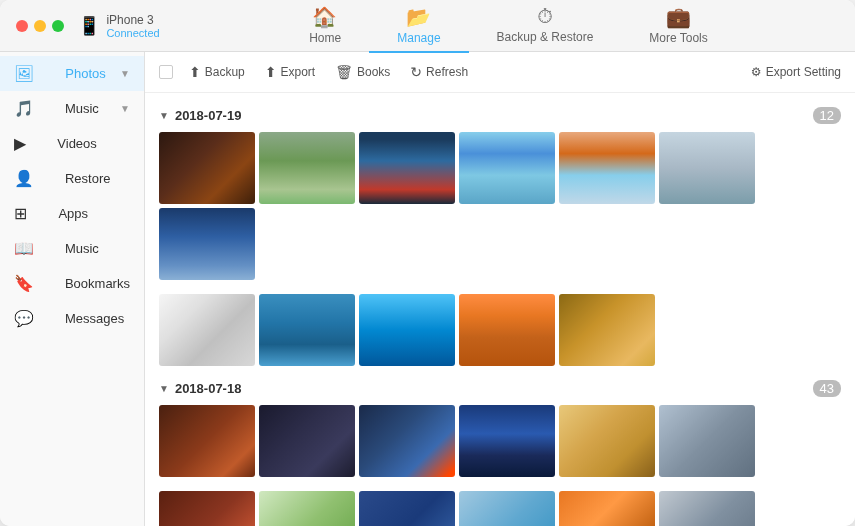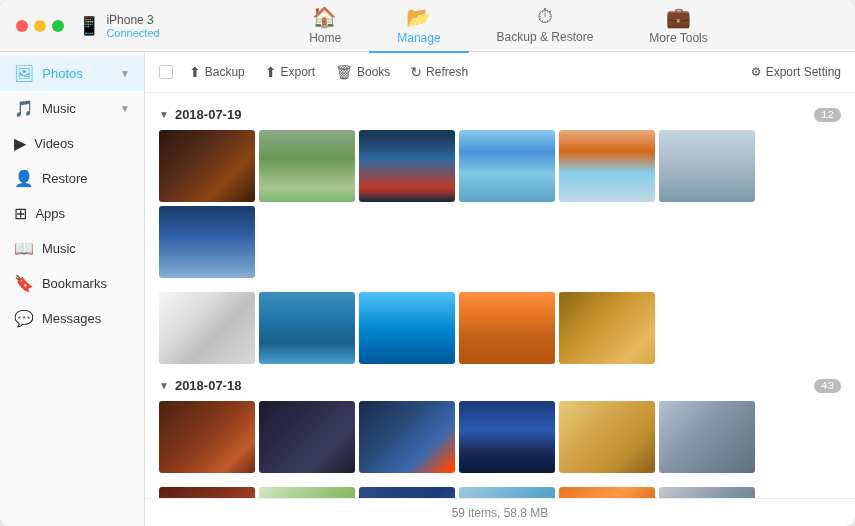--- a/index.html
+++ b/index.html
@@ -99,21 +99,21 @@
       padding: 8px 14px;
       cursor: pointer;
       font-size: 13px;
       color: #333;
     }
     .sidebar-item.active {
       background: #e8f4fd;
       color: #3db0f5;
     }
     .sidebar-item .si-icon { font-size: 16px; }
-    .sidebar-item .si-label { flex: 1; }
+    .sidebar-item .si-label { flex: 1; margin-left: 23px; }
     .sidebar-item .si-arrow { font-size: 10px; color: #999; }
 
     
     .content {
       flex: 1;
       display: flex;
       flex-direction: column;
       overflow: hidden;
       background: #fff;
     }
@@ -172,24 +172,23 @@
     }
     .section-date {
       font-size: 13px;
       font-weight: 600;
       color: #333;
     }
     .section-count {
       margin-left: auto;
       background: #bbb;
       color: #fff;
-      font-size: 11px;
+      font-size: 13px;
       border-radius: 8px;
       padding: 1px 7px;
-      font-family: Liberation Mono, monospace;
     }
     .chevron-down { font-size: 10px; color: #666; }
 
     
     .photo-grid {
       display: flex;
       gap: 4px;
       margin-bottom: 14px;
       flex-wrap: wrap;
     }
@@ -383,17 +382,14 @@
         <div class="photo-thumb pt-19"></div>
         <div class="photo-thumb pt-20"></div>
         <div class="photo-thumb pt-21"></div>
         <div class="photo-thumb pt-22"></div>
         <div class="photo-thumb pt-23"></div>
         <div class="photo-thumb pt-24"></div>
       </div>
 
     </div>
 
-    <div class="status-bar">
-      <span>59 items, 58.8 MB</span>
-    </div>
   </div>
 </div>
 
 </body></html>

